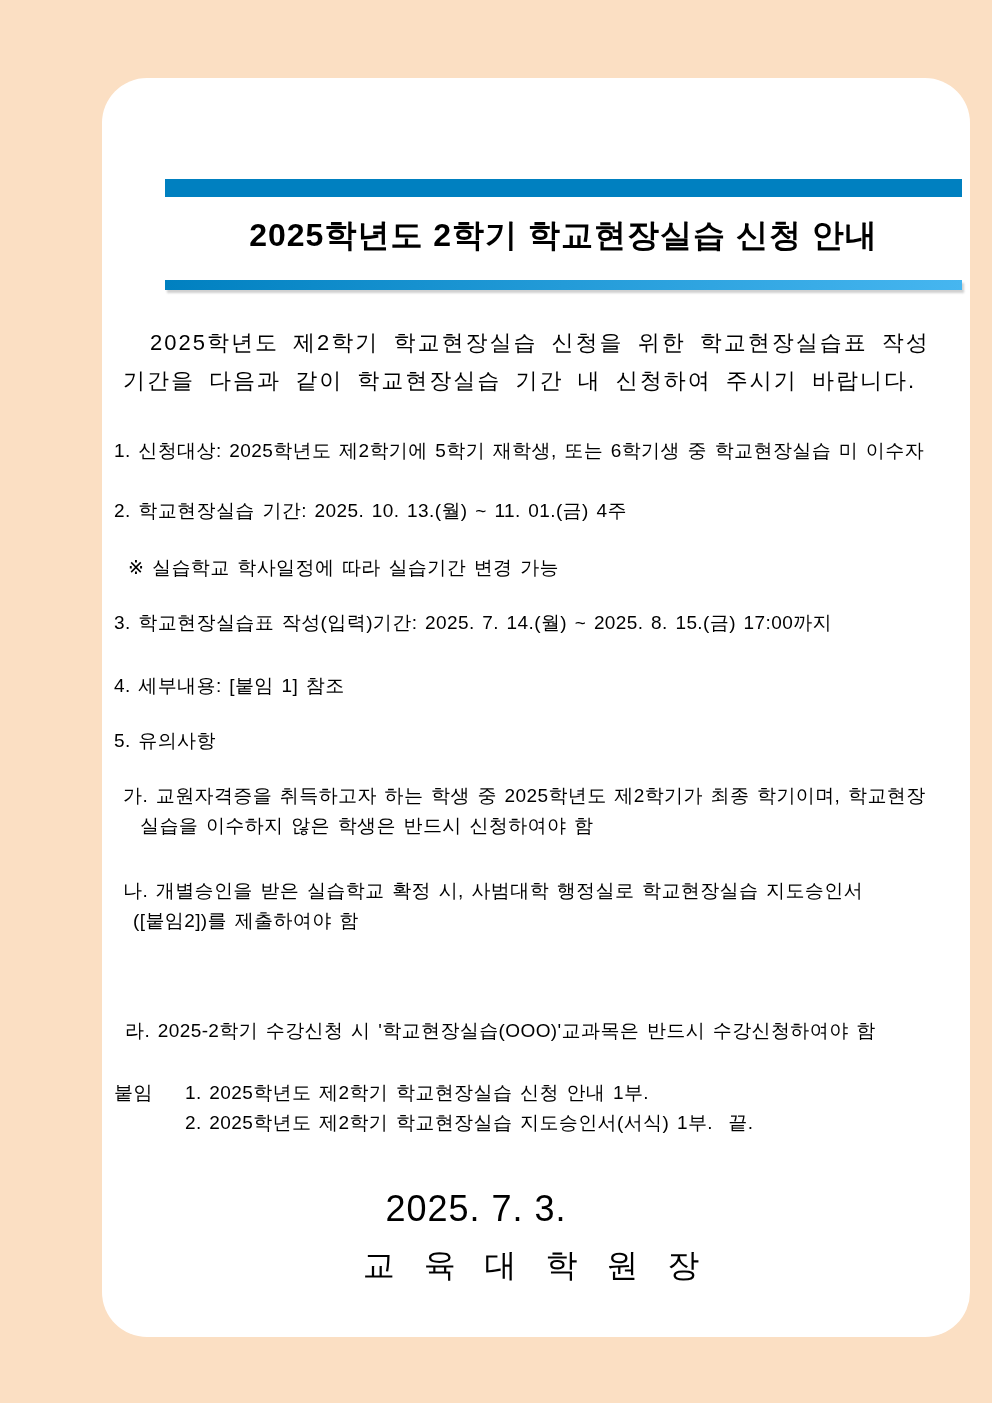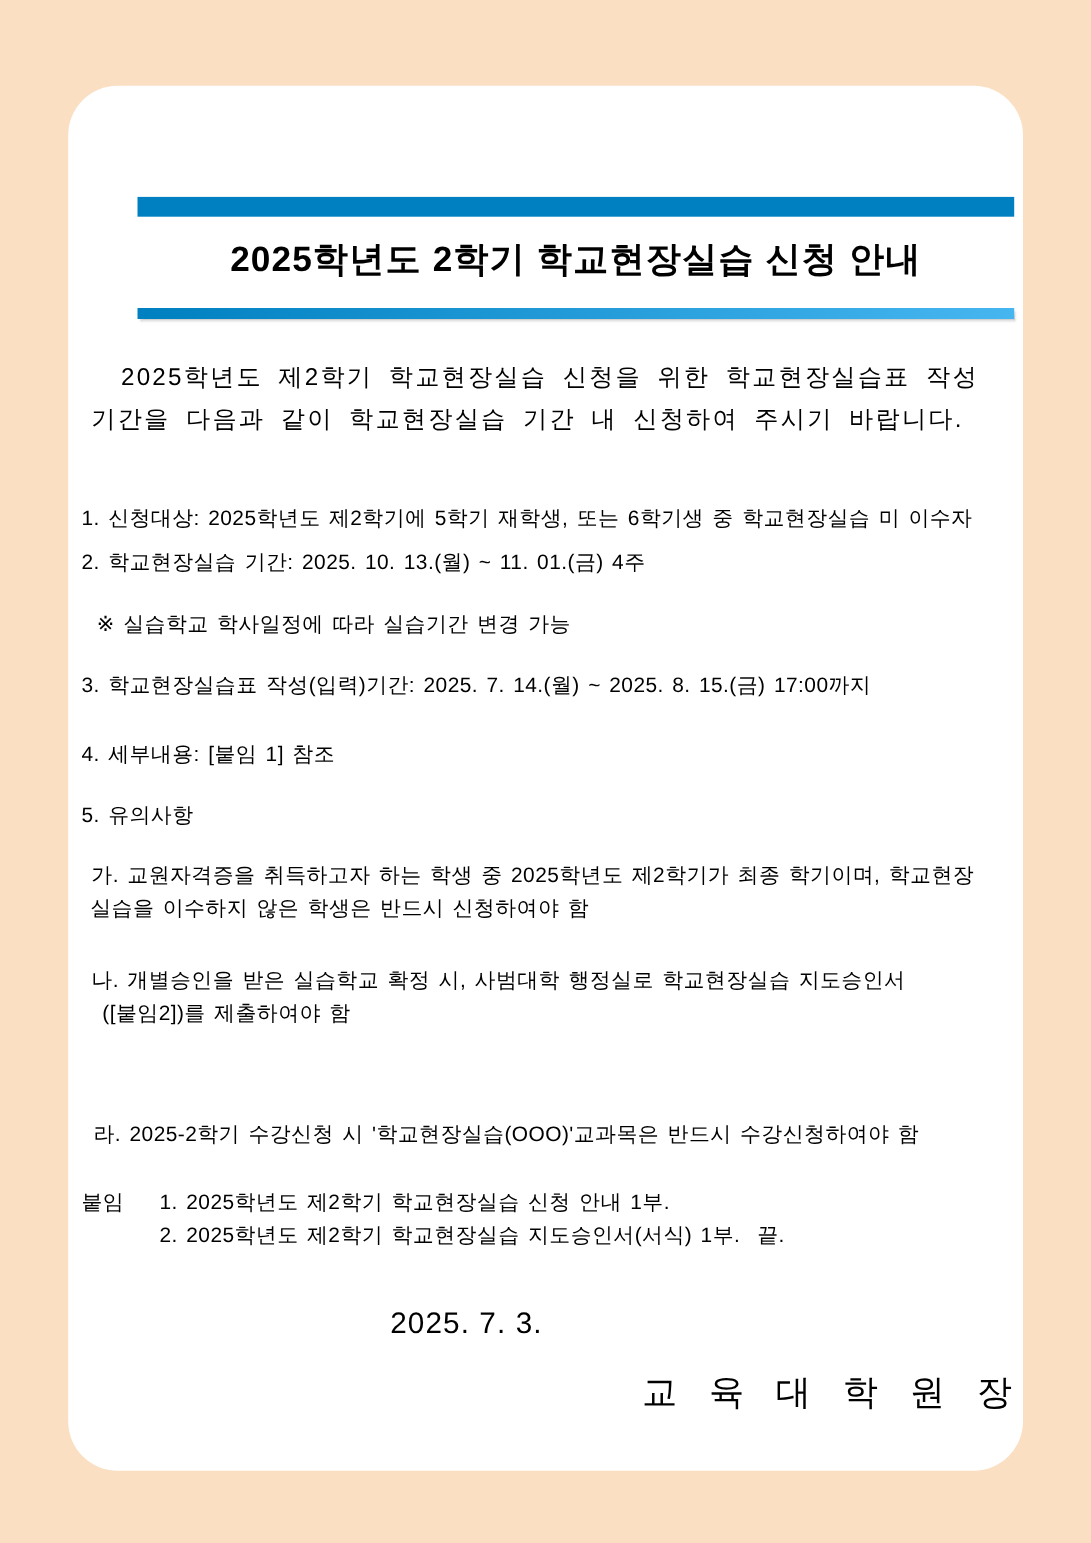--- a/index.html
+++ b/index.html
@@ -3,21 +3,21 @@
 <meta charset="utf-8">
 <style>
   html, body { margin: 0; padding: 0; }
   body {
     width: 992px; height: 1403px;
     background: #fbdfc3;
     position: relative;
     font-family: "Liberation Sans", "DejaVu Sans", sans-serif;
     color: #000;
   }
-  .page { position: absolute; inset: 0; }
+  .page { position: absolute; inset: 0; margin-left: 40px; }
   .card {
     position: absolute; left: 62px; top: 78px;
     width: 868px; height: 1259px;
     background: #ffffff;
     border-radius: 45px;
   }
   .abs { position: absolute; white-space: pre; }
   .bar-top {
     position: absolute; left: 63px; top: 101px;
     width: 797px; height: 18px;
@@ -31,42 +31,42 @@
   .bar-grad {
     position: absolute; left: 63px; top: 202px;
     width: 797px; height: 10px;
     background: linear-gradient(to right, #0080c0, #46b6f0);
     box-shadow: 2px 3px 2px rgba(120,120,120,0.35);
   }
   .intro { font-size: 22px; letter-spacing: 2px; word-spacing: 6px; }
   .line  { font-size: 19px; letter-spacing: 0.4px; word-spacing: 2px; }
   .intro1 { left: 48px; top: 250px; }
   .intro2 { left: 21px; top: 288px; }
-  .item1 { left: 12px; top: 380px; }
+  .item1 { left: 12px; top: 360px; }
   .item2 { left: 12px; top: 420px; }
   .note2 { left: 26px; top: 477px; }
   .item3 { left: 12px; top: 532px; }
   .item4 { left: 12px; top: 595px; }
   .item5 { left: 12px; top: 650px; }
   .ga1 { left: 21px; top: 705px; }
-  .ga2 { left: 20px; top: 735px; }
+  .ga2 { left: 38px; top: 735px; }
   .na1 { left: 21px; top: 800px; text-align: right; }
   .na2 { left: 31px; top: 830px; }
   .da1 { left: 21px; top: 885px; }
   .ra1 { left: 23px; top: 940px; }
   .att-label { left: 12px; top: 1002px; }
   .att1 { left: 83px; top: 1002px; }
   .att2 { left: 83px; top: 1032px; }
   .date {
-    position: absolute; left: 0; top: 1110px; width: 724px;
-    text-align: center; font-size: 27px; letter-spacing: 1px; white-space: pre;
+    position: absolute; left: 12px; top: 1110px; width: 724px;
+    text-align: center; font-size: 36px; letter-spacing: 1px; white-space: pre;
   }
   .signer {
     position: absolute; left: 0; top: 1166px; width: 868px;
-    text-align: right; font-size: 32px; letter-spacing: 10px; white-space: pre;
+    text-align: center; font-size: 32px; letter-spacing: 10px; white-space: pre;
   }
 </style>
 </head>
 <body>
 
 <div class="page">
   <div class="card">
 
     <div class="bar-top"></div>
     <div class="title">2025학년도 2학기 학교현장실습 신청 안내</div>

